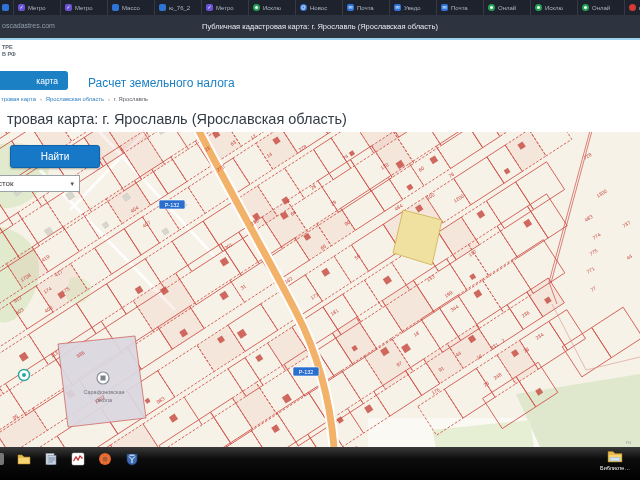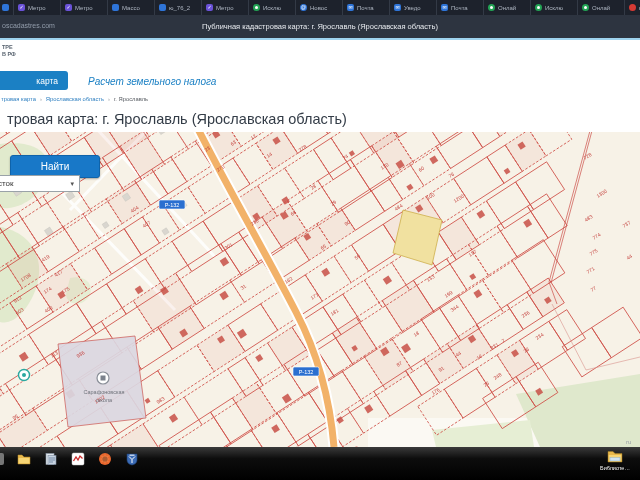--- a/index.html
+++ b/index.html
@@ -23,28 +23,28 @@
   
   .titlebar{position:absolute;top:15px;left:0;right:0;height:23px;background:#2d3440;
             border-bottom:2px solid #9ed3ee;color:#e8ebef;font-size:7.5px;
             display:flex;align-items:center;justify-content:center;}
   .url{position:absolute;left:2px;top:7px;color:#939dab;font-size:7px;}
   
   .logo{position:absolute;top:44px;left:2px;font-size:5.5px;color:#596470;line-height:7px;font-weight:bold;}
   .nav-btn{position:absolute;top:71px;left:-26px;width:94px;height:19px;background:#1b80c4;border-radius:3px;
            color:#fff;font-size:8.5px;display:flex;align-items:center;justify-content:flex-end;
            padding-right:10px;box-sizing:border-box;border:none;cursor:pointer;}
-  .nav-link{position:absolute;top:76px;left:88px;color:#1b80c4;font-size:10px;text-decoration:none;font-style:italic;}
+  .nav-link{position:absolute;top:76px;left:88px;color:#1b80c4;font-size:12px;text-decoration:none;}
   .crumbs{position:absolute;top:96px;left:1px;font-size:5.8px;color:#9aa0a6;display:flex;gap:4px;align-items:center;}
   .crumbs a{color:#2e7fc0;text-decoration:none;}
   .crumbs .cur{color:#565b61;}
   .ptitle{position:absolute;top:103px;left:-1px;font-size:14.5px;color:#333c47;font-weight:500;margin:8px;white-space:nowrap;}
   
   .map{position:absolute;top:132px;left:0;width:640px;height:315px;background:#f7f2e7;overflow:hidden;}
-  .find-btn{position:absolute;top:23px;left:10px;width:88px;height:21px;background:#1878c8;
+  .find-btn{position:absolute;top:13px;left:10px;width:88px;height:21px;background:#1878c8;
             border:1px solid #0f63aa;border-radius:3px;color:#fff;font-size:10px;display:flex;
             align-items:center;justify-content:center;box-shadow:0 1px 2px rgba(0,0,0,.3);cursor:pointer;}
   .parcel-select{position:absolute;top:43px;left:-8px;width:88px;height:17px;background:#fff;
                  border:1px solid #9aa2a8;display:flex;align-items:center;justify-content:space-between;
                  font-size:8px;color:#333;padding:0 5px;box-sizing:border-box;cursor:pointer;}
   .parcel-select .chev{font-size:7px;color:#555;}
   .cell{fill:none;stroke:#d0524b;stroke-width:.8;}
   .cell.dash{stroke-dasharray:2.6 1.7;}
   .cell.tint{fill:rgba(208,82,75,.07);}
   .bldg-red{fill:#c85046;opacity:.85;}

